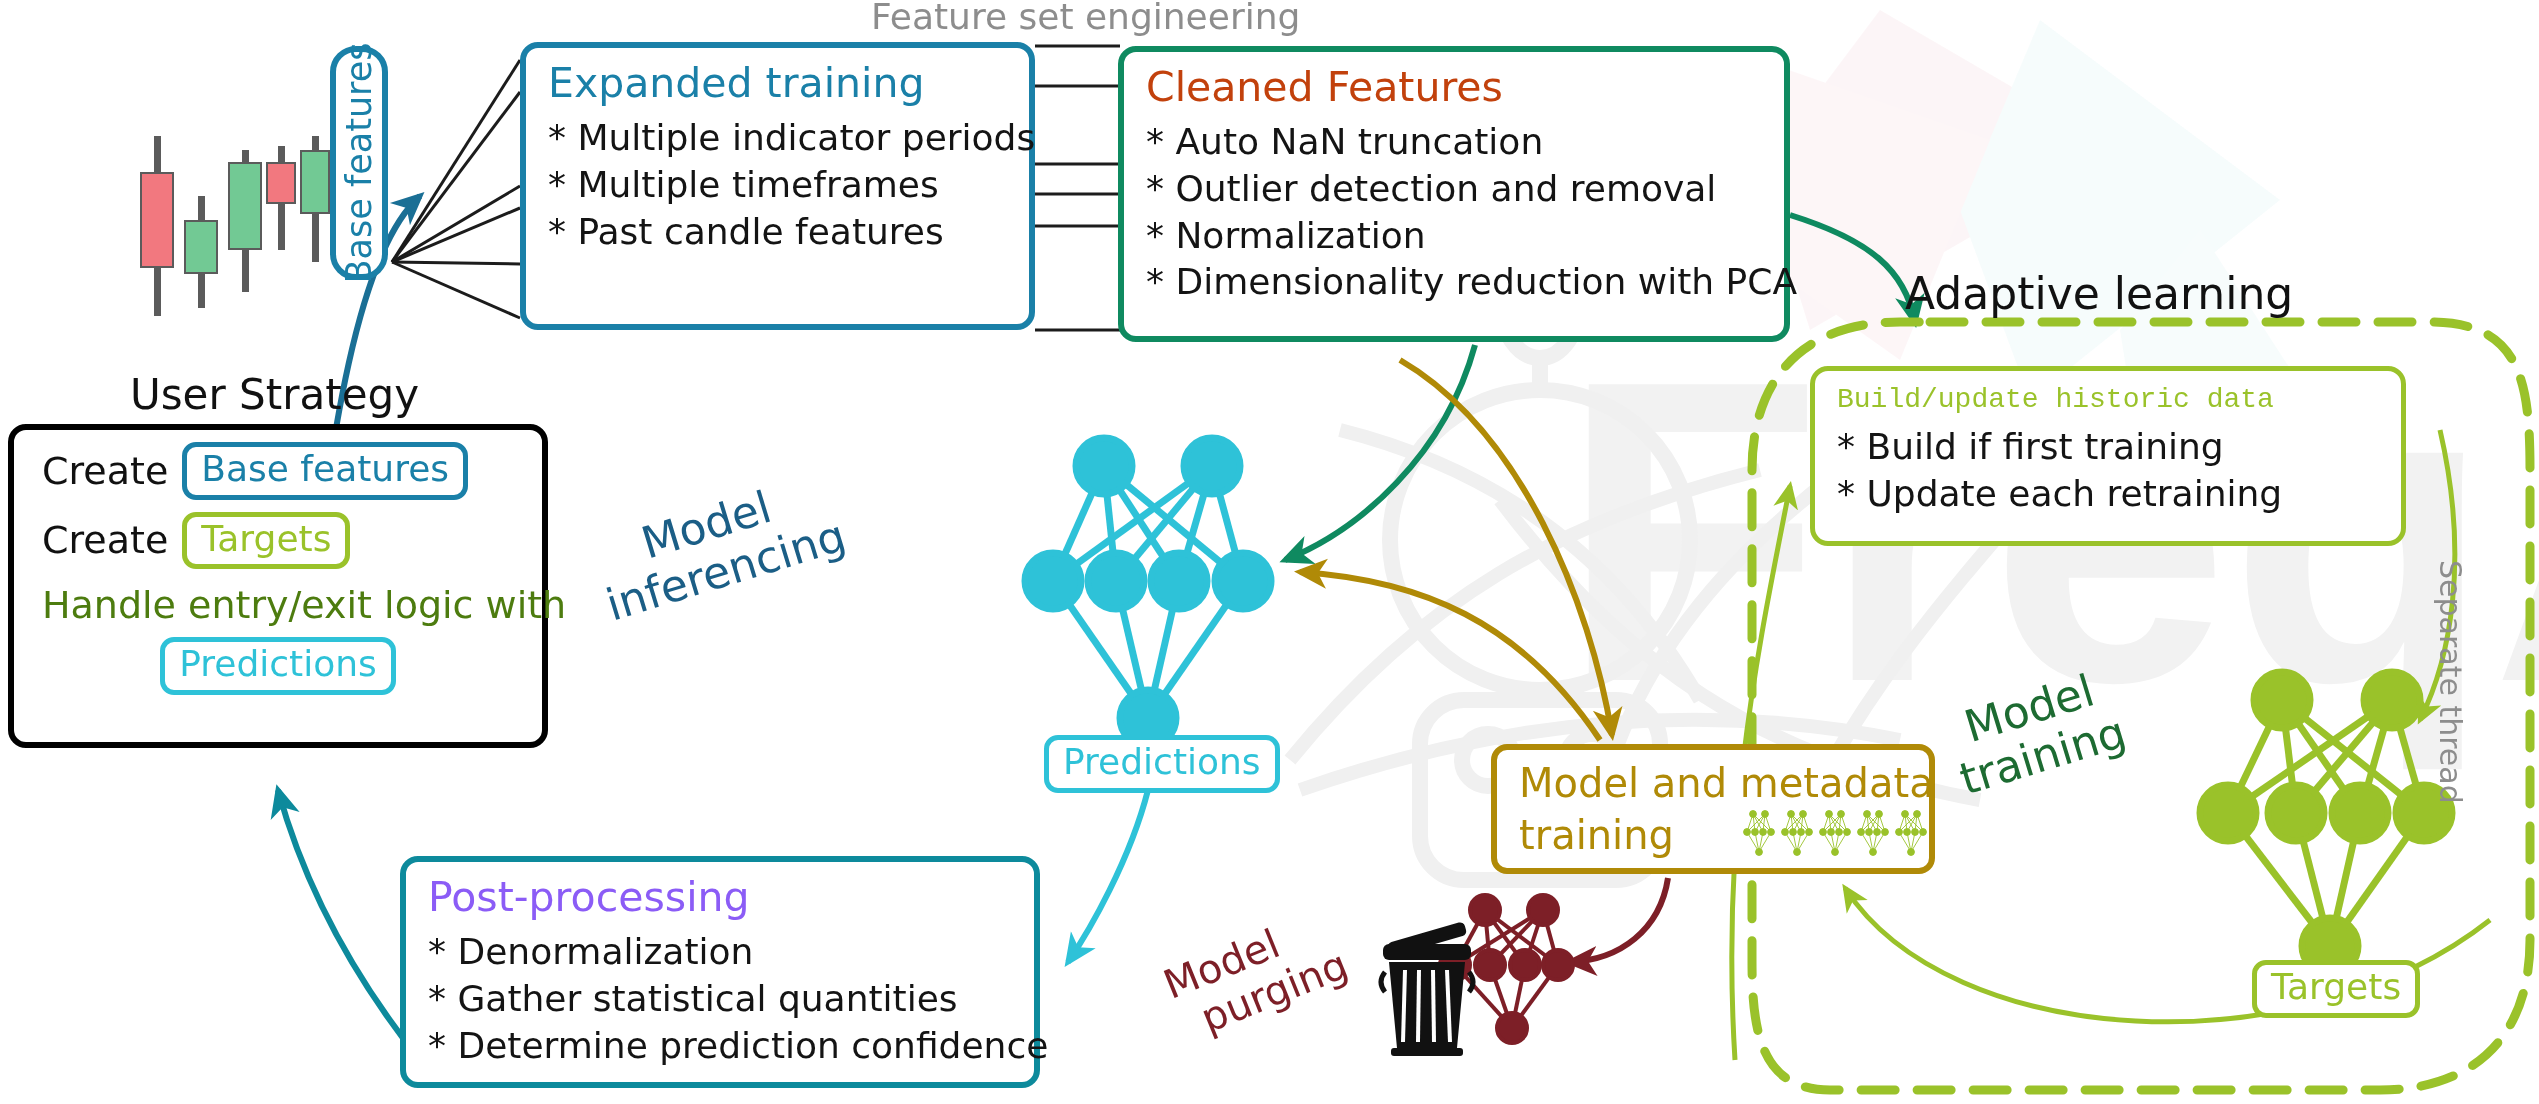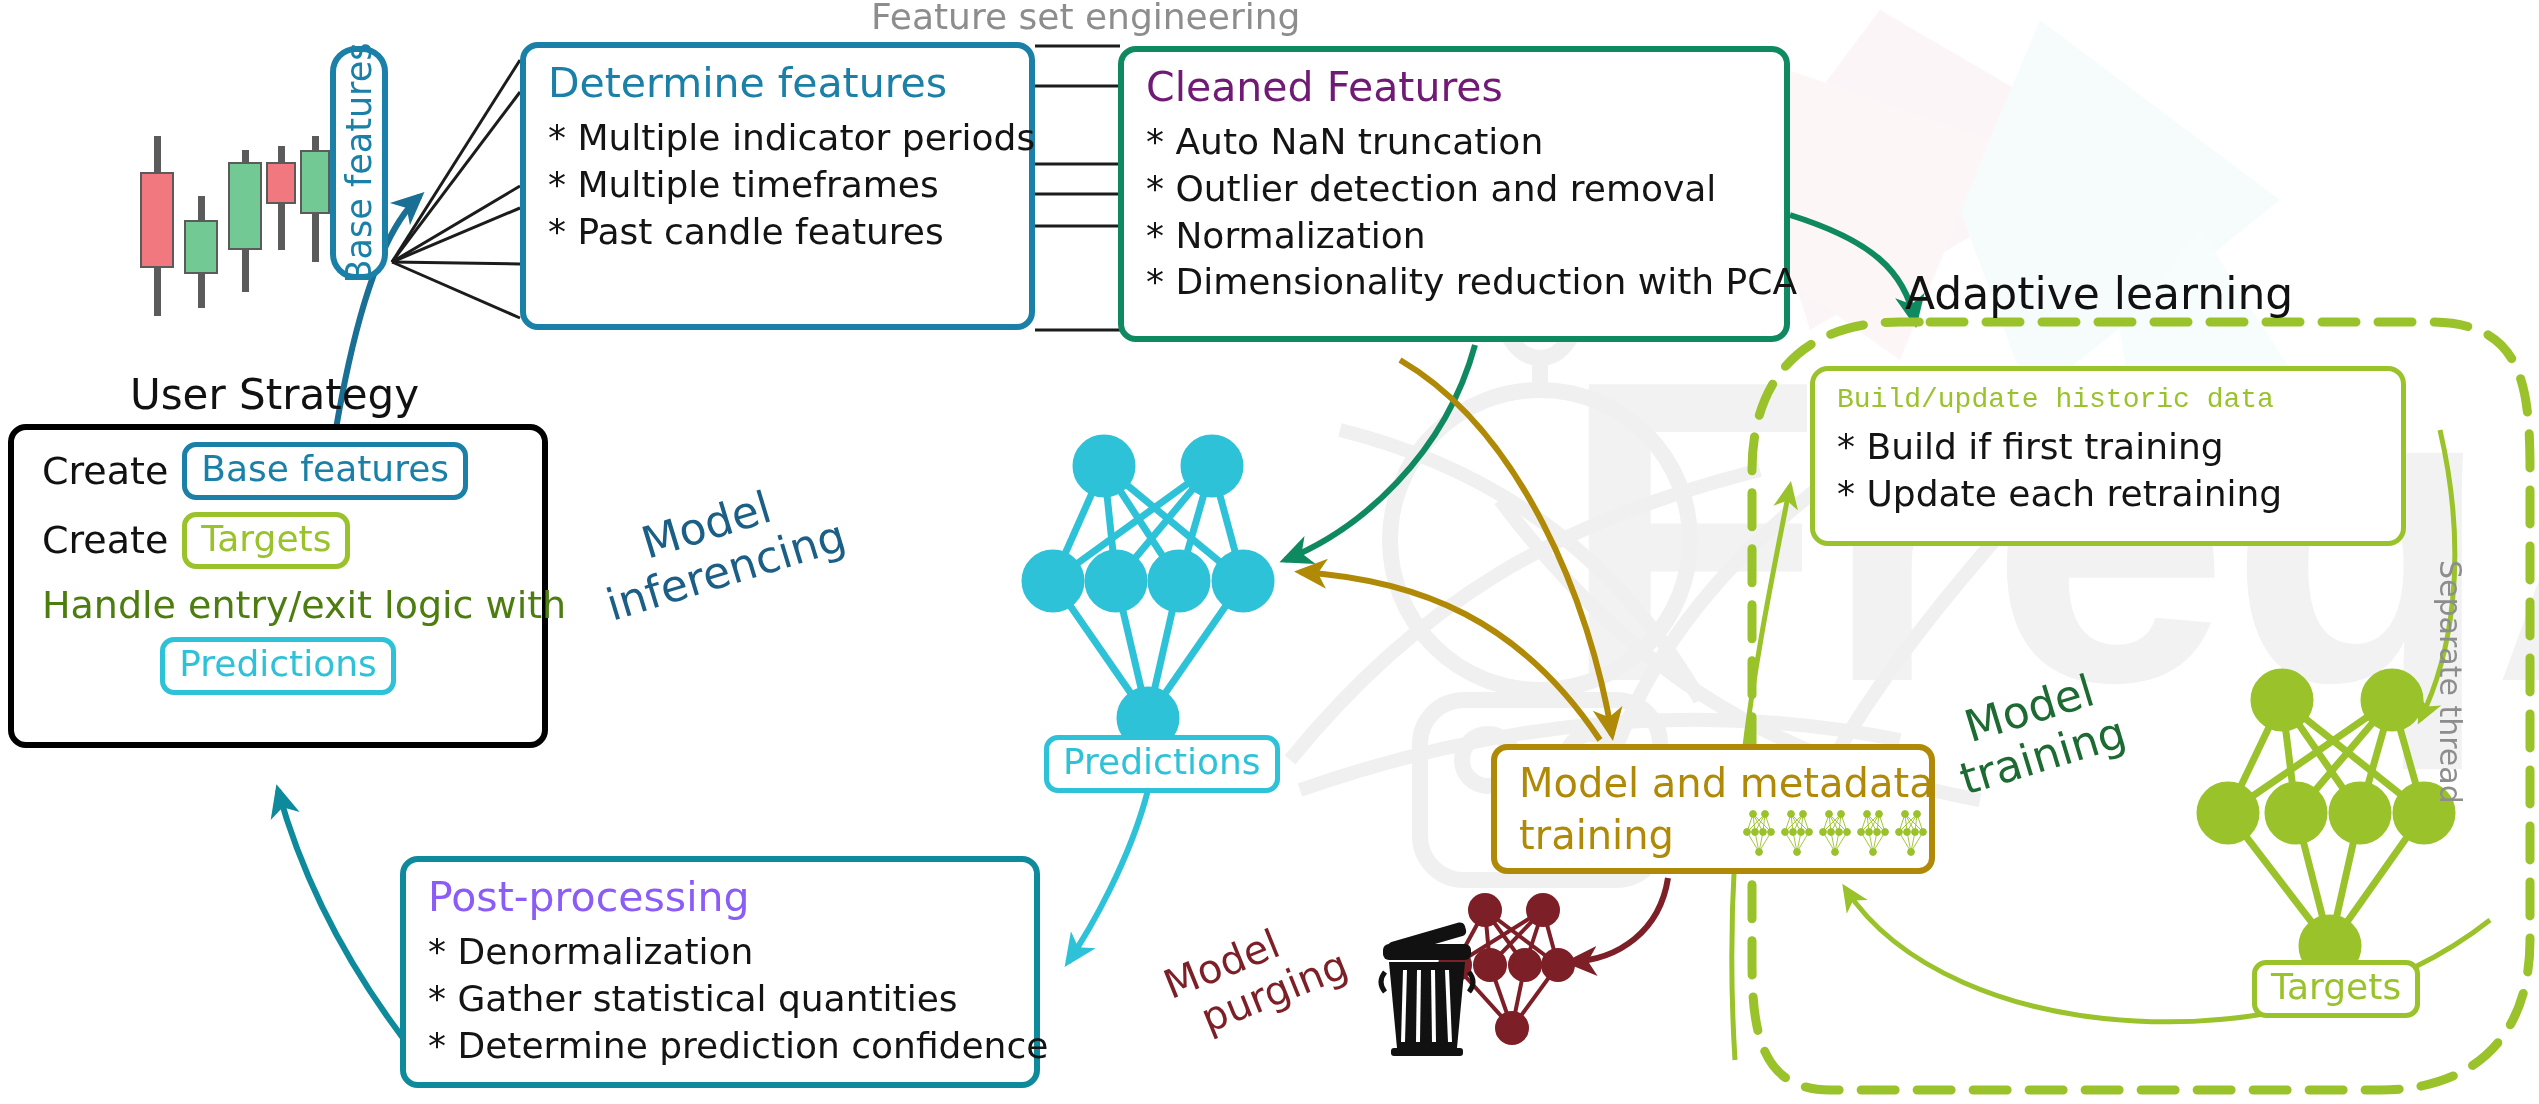--- a/index.html
+++ b/index.html
@@ -17,21 +17,21 @@
 
   
   .rbox{border-radius:18px;border:6px solid #000;background:#fff;}
 
   .box-title{font-size:41px;line-height:1.05;margin:0 0 10px 0;white-space:nowrap;}
   .box-li{font-size:36px;line-height:1.30;white-space:nowrap;color:#141414;}
   .box-body{padding:14px 20px 16px 22px;}
 
   
   .c-blue{color:#1a80a8;} .b-blue{border-color:#1a80a8;}
-  .c-green{color:#701a75;} .b-green{border-color:#0f8a60;}
+  .c-green{color:#c2410c;} .b-green{border-color:#0f8a60;}
   .c-teal{color:#8b5cf6;} .b-teal{border-color:#0d8a9c;}
   .c-cyan{color:#2ec2d8;} .b-cyan{border-color:#2ec2d8;}
   .c-lime{color:#9ac22a;} .b-lime{border-color:#9ac22a;} .b-black{border-color:#000;}
 
   
   .chip{display:inline-flex;align-items:center;justify-content:center;
         border-radius:14px;border:5px solid;background:#fff;
         padding:2px 14px 6px 14px;font-size:36px;line-height:1.1;white-space:nowrap;}
 
   
@@ -275,21 +275,21 @@
     </div>
   </div>
 
   <div class="node" id="base-features">
     <span>Base features</span>
   </div>
 
   <div class="plain" id="fse-label">Feature set engineering</div>
 
   <div class="node rbox b-blue box-body" id="expanded-features" style="left:520px;top:42px;width:515px;height:288px;">
-    <div class="box-title c-blue">Determine features</div>
+    <div class="box-title c-blue">Expanded training</div>
     <div class="box-li">* Multiple indicator periods</div>
     <div class="box-li">* Multiple timeframes</div>
     <div class="box-li">* Past candle features</div>
   </div>
 
   <div class="node rbox b-green box-body" id="cleaned-features" style="left:1118px;top:46px;width:672px;height:296px;">
     <div class="box-title c-green">Cleaned Features</div>
     <div class="box-li">* Auto NaN truncation</div>
     <div class="box-li">* Outlier detection and removal</div>
     <div class="box-li">* Normalization</div>

